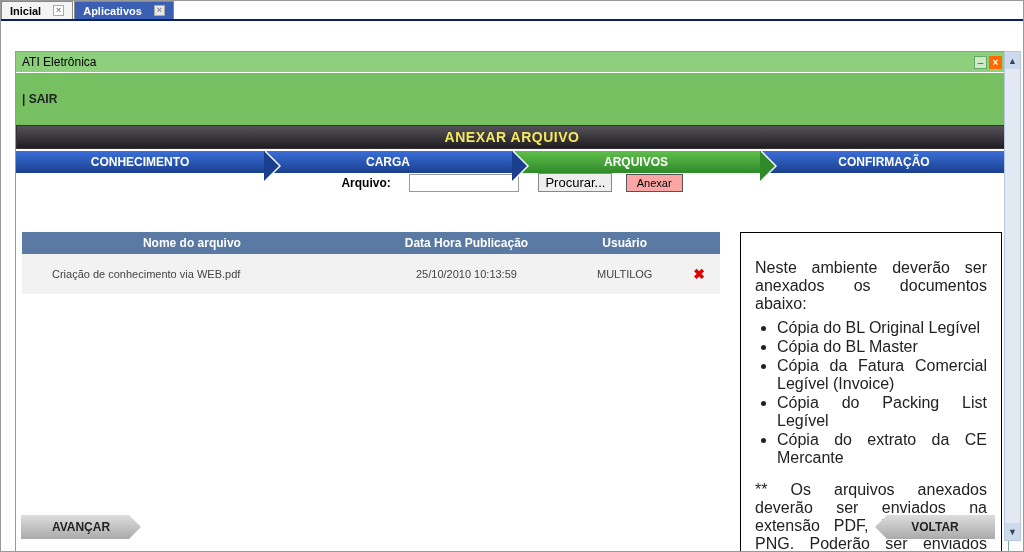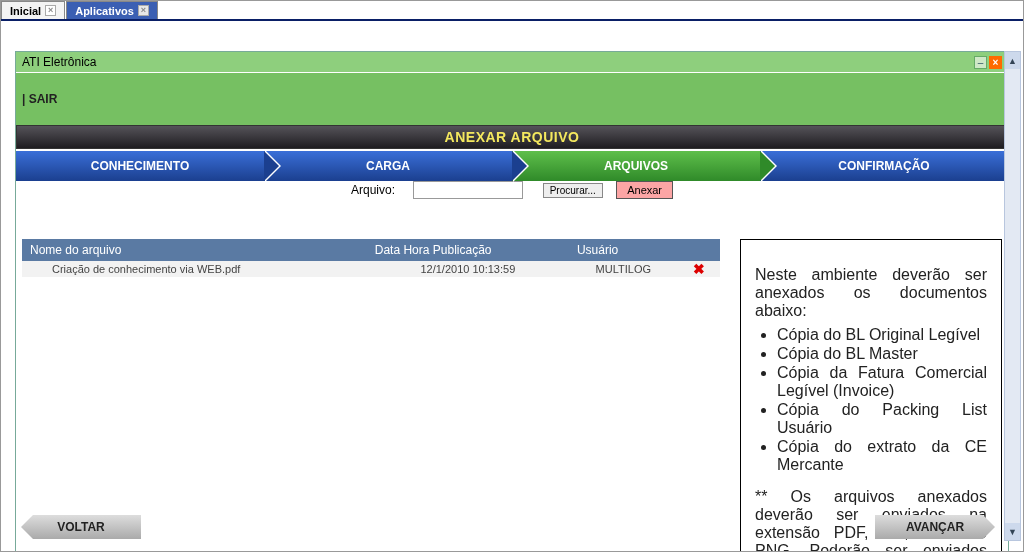--- a/index.html
+++ b/index.html
@@ -1,54 +1,54 @@
 <!DOCTYPE html>
 <html><head>
 <meta charset="utf-8">
 <style>
   * { box-sizing: border-box; margin: 0; padding: 0; }
   body { font-family: Verdana, Arial, sans-serif; font-size: 11px; background: #fff; }
   .window { width: 1024px; height: 552px; border: 1px solid #999; position: relative; overflow: hidden; background: #fff; }
   .tabs-bar { display: flex; border-bottom: 2px solid #0a1f66; height: 20px; }
-  .tab { padding: 0 8px; border: 1px solid #888; border-bottom: none; font-size: 11px; display: flex; align-items: center; gap: 4px; margin-right: 1px; cursor: pointer; }
+  .tab { padding: 0 8px; border: 1px solid #888; border-bottom: none; font-size: 11px; display: flex; align-items: center; gap: 12px; margin-right: 1px; cursor: pointer; }
   .tab.inactive { background: #f4f4f4; color: #000; font-weight: bold; }
   .tab.active { background: #3b5fb3; color: #fff; font-weight: bold; }
   .tab .close { color: #888; font-size: 9px; background: #fff; border: 1px solid #aaa; width: 11px; height: 11px; display: inline-flex; align-items: center; justify-content: center; line-height: 1; }
   .tab.active .close { background: #e8e8e8; }
   .content-area { padding: 30px 14px 10px 14px; position: relative; height: calc(100% - 20px); }
   .panel { border: 1px solid #7a9; }
   .panel-title { background: #8ecf7d; padding: 3px 6px; font-size: 12px; color: #000; display: flex; justify-content: space-between; align-items: center; }
   .panel-title .ctrls { display: flex; gap: 2px; }
   .panel-title .ctrl { width: 13px; height: 13px; display: inline-flex; align-items: center; justify-content: center; font-size: 10px; cursor: pointer; }
   .ctrl.min { background: #cfe8c6; border: 1px solid #6a6; color: #356; }
   .ctrl.close-red { background: #ff6a00; color: #fff; font-weight: bold; }
   .subbar { background: #76c062; border-top: 1px solid #fff; padding: 19px 6px; font-weight: bold; color: #222; font-size: 12px; }
   .header-strip { background: linear-gradient(#555359, #1f1d21); text-align: center; padding: 3px 0; color: #f4e85e; font-weight: bold; font-size: 14px; letter-spacing: 0.5px; border: 1px solid #333; }
-  .steps { display: flex; height: 30px; margin-top: 2px; }
+  .steps { display: flex; height: 22px; margin-top: 2px; }
   .step { flex: 1; position: relative; display: flex; align-items: center; justify-content: center; color: #fff; font-weight: bold; font-size: 12px; }
   .step.blue { background: linear-gradient(#3a6fd8, #1b3f8f); }
   .step.green { background: linear-gradient(#5fbf4b, #2f8a29); }
   .step::after { content: ''; position: absolute; right: -15px; top: 0; width: 0; height: 0; border-top: 15px solid transparent; border-bottom: 15px solid transparent; z-index: 2; }
   .step.blue::after { border-left: 15px solid #1b3f8f; }
   .step.green::after { border-left: 15px solid #2f8a29; }
   .step:last-child::after { display: none; }
   .step::before { content: ''; position: absolute; right: -17px; top: -1px; width: 0; height: 0; border-top: 16px solid transparent; border-bottom: 16px solid transparent; border-left: 16px solid #fff; z-index: 1; }
   .step:last-child::before { display: none; }
   .main-body { display: flex; gap: 20px; padding: 20px 6px 10px 6px; }
   .left-col { flex: 1; }
   .right-col { width: 262px; }
   .upload-row { text-align: center; margin-bottom: 20px; font-size: 12px; }
-  .upload-row label { font-weight: normal; margin-right: 15px; }
+  .upload-row label { font-weight: bold; margin-right: 15px; }
   .upload-row input[type=text] { width: 110px; height: 18px; border: 1px solid #999; font-size: 11px; }
-  .browse-btn { font-size: 10px; padding: 1px 6px; border: 1px solid #888; background: #eee; margin-left: 16px; cursor: pointer; }
+  .browse-btn { font-size: 13px; padding: 1px 6px; border: 1px solid #888; background: #eee; margin-left: 16px; cursor: pointer; }
   .anexar-btn { font-size: 11px; padding: 2px 10px; border: 1px solid #555; background: #fca5a5; margin-left: 10px; cursor: pointer; }
   .file-table { width: 100%; border-collapse: collapse; }
   .file-table thead tr { background: #5a7aa3; color: #fff; }
-  .file-table th { padding: 4px 8px; font-size: 12px; font-weight: normal; text-align: left; }
-  .file-table td { padding: 0 8px; font-size: 11px; text-align: center; color: #444; background: #f2f2f2; }
+  .file-table th { padding: 4px 8px; font-size: 12px; font-weight: bold; text-align: center; }
+  .file-table td { padding: 12px 8px; font-size: 11px; text-align: center; color: #444; background: #f2f2f2; }
   .file-table td.name { text-align: left; padding-left: 30px; }
   .del-icon { color: #d00; font-weight: bold; font-size: 14px; cursor: pointer; }
   .info-box { border: 1px solid #000; padding: 26px 14px; font-size: 16px; color: #222; text-align: justify; }
   .info-box ul { margin: 6px 0 14px 22px; }
   .info-box li { margin: 1px 0; }
   .footer-btns { position: absolute; bottom: 12px; left: 20px; right: 28px; display: flex; justify-content: space-between; }
   .nav-btn { width: 120px; height: 24px; display: flex; align-items: center; justify-content: center; font-weight: bold; font-size: 12px; color: #222; cursor: pointer; position: relative; }
   .nav-btn.back { background: linear-gradient(#ddd, #aaa); clip-path: polygon(10% 0, 100% 0, 100% 100%, 10% 100%, 0 50%); }
   .nav-btn.fwd { background: linear-gradient(#ddd, #aaa); clip-path: polygon(0 0, 90% 0, 100% 50%, 90% 100%, 0 100%); }
   .vscroll { position: absolute; right: 2px; top: 30px; bottom: 10px; width: 17px; background: #e3e9f3; border: 1px solid #b8c6de; }
@@ -117,49 +117,49 @@
               <tr>
                 <th>Nome do arquivo</th>
                 <th>Data Hora Publicação</th>
                 <th>Usuário</th>
                 <th></th>
               </tr>
             </thead>
             <tbody>
               <tr>
                 <td class="name">Criação de conhecimento via WEB.pdf</td>
-                <td>12/1/2010 10:13:59</td>
+                <td>25/10/2010 10:13:59</td>
                 <td>MULTILOG</td>
                 <td><span class="del-icon">✖</span></td>
               </tr>
             </tbody>
           </table>
         </div>
         <div class="right-col">
           <div class="info-box">
             <div>Neste ambiente deverão ser anexados os documentos abaixo:</div>
             <ul>
               <li>Cópia do BL Original Legível</li>
               <li>Cópia do BL Master</li>
               <li>Cópia da Fatura Comercial Legível (Invoice)</li>
-              <li>Cópia do Packing List Usuário</li>
+              <li>Cópia do Packing List Legível</li>
               <li>Cópia do extrato da CE Mercante</li>
             </ul>
             <div>** Os arquivos anexados deverão ser enviados na extensão PDF, TIF, JPEG e PNG. Poderão ser enviados diversos arquivos, porém respeitando o limite de 4 MB por arquivo.</div>
           </div>
         </div>
       </div>
     </div>
 
     <div class="footer-btns">
+      <div class="nav-btn fwd">
+          <span>AVANÇAR</span>
+        </div>
       <div class="nav-btn back">
           <span>VOLTAR</span>
-        </div>
-      <div class="nav-btn fwd">
-          <span>AVANÇAR</span>
         </div>
     </div>
 
     <div class="vscroll">
       <div class="up">▲</div>
       <div class="track"></div>
       <div class="down">▼</div>
     </div>
 
   </div>

